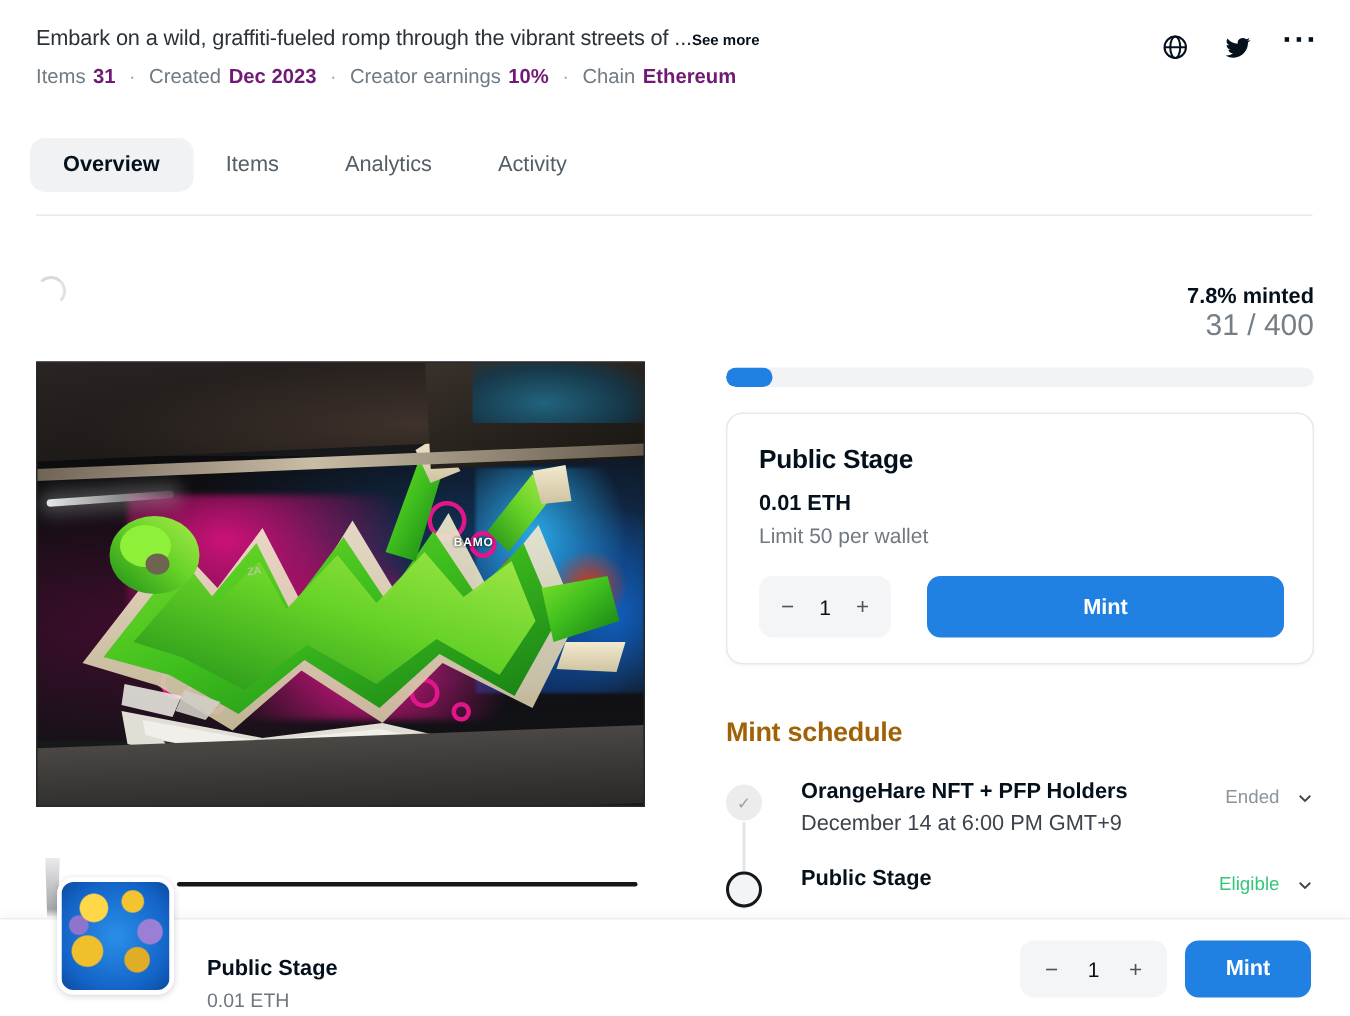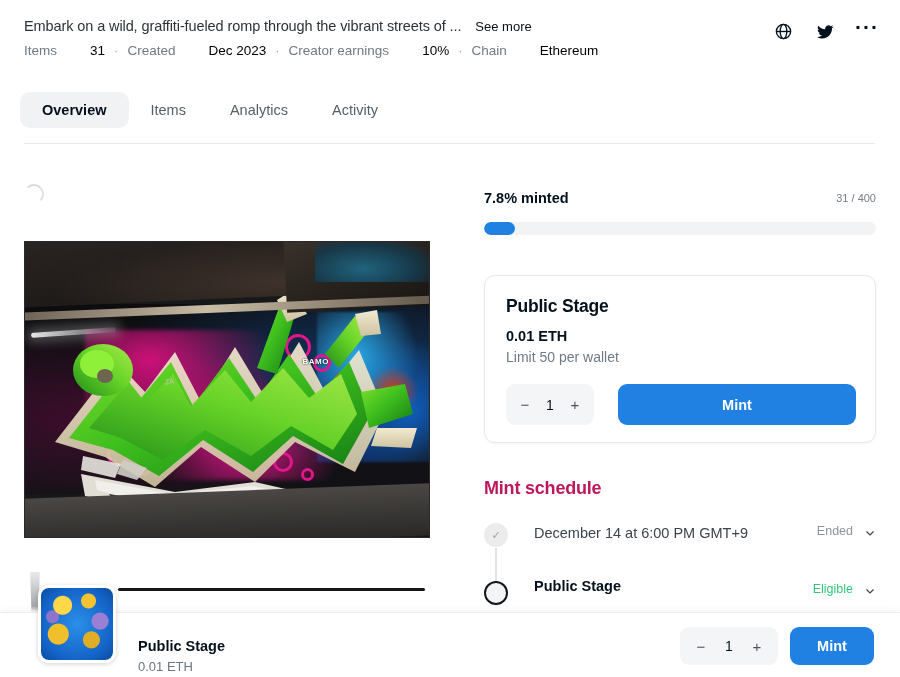--- a/index.html
+++ b/index.html
@@ -23,46 +23,45 @@
   
   .header {
     position: absolute;
     left: 24px;
     top: 18px;
     width: 852px;
   }
   .desc-row {
     display: flex;
     align-items: baseline;
-    gap: 14px;
   }
   .desc-text {
     font-size: 14.5px;
     color: #2b3338;
     letter-spacing: -0.1px;
     white-space: nowrap;
   }
   .see-more {
-    font-size: 13px;
-    font-weight: normal;
+    font-size: 10px;
+    font-weight: bold;
     color: #04111d;
     cursor: pointer;
     white-space: nowrap;
   }
   .meta-row {
     margin-top: 9px;
     font-size: 13.5px;
     color: #707a83;
     display: flex;
     align-items: center;
     gap: 0px;
     white-space: nowrap;
   }
   .meta-item { display: inline-flex; gap: 5px; }
-  .meta-item b { color: #000000; font-weight: normal; margin-left: 28px; }
+  .meta-item b { color: #701a75; font-weight: bold; }
   .meta-sep { margin: 0 9px; color: #9aa4ad; font-size: 13px; }
 
   
   .header-icons {
     position: absolute;
     right: 22px;
     top: 20px;
     display: flex;
     align-items: center;
     gap: 20px;
@@ -281,29 +280,30 @@
   
   .mint-stats {
     position: absolute;
     left: 484px;
     top: 190px;
     width: 392px;
   }
   .mint-stats-row {
     display: flex;
     justify-content: space-between;
-    align-items: center;
+    align-items: flex-end;
+    flex-direction: column;
   }
   .minted-pct {
     font-size: 14.5px;
     font-weight: bold;
     color: #04111d;
   }
   .minted-count {
-    font-size: 11px;
+    font-size: 20px;
     color: #767f88;
   }
   .progress-track {
     margin-top: 16px;
     width: 392px;
     height: 13px;
     background: #f2f3f5;
     border-radius: 7px;
     overflow: hidden;
   }
@@ -374,21 +374,21 @@
     font-weight: bold;
     font-family: "Liberation Sans", sans-serif;
     cursor: pointer;
   }
 
   .sched-title {
     position: absolute;
     left: 484px; top: 478px;
     font-size: 18px;
     font-weight: bold;
-    color: #be185d;
+    color: #a16207;
     letter-spacing: -0.2px;
   }
 
   .sched-list {
     position: absolute;
     left: 484px; top: 520px;
     width: 392px;
   }
   .sched-row {
     position: relative;
@@ -678,20 +678,21 @@
     <button class="mint-btn">Mint</button>
   </div>
 
   <div class="sched-title">Mint schedule</div>
   <div class="sched-list">
 
     <div class="sched-row">
       <div class="sched-marker done">✓</div>
       <div class="sched-connector"></div>
       <div class="sched-body">
+        <div class="sched-name">OrangeHare NFT + PFP Holders</div>
         <div class="sched-time">December 14 at 6:00 PM GMT+9</div>
       </div>
       <div class="sched-right">
         <span class="sched-status">Ended</span>
         <span class="chev">
           <svg width="12" height="12" viewBox="0 0 24 24" fill="none" stroke="currentColor" stroke-width="2.4">
             <polyline points="5 9 12 16 19 9"></polyline>
           </svg>
         </span>
       </div>

